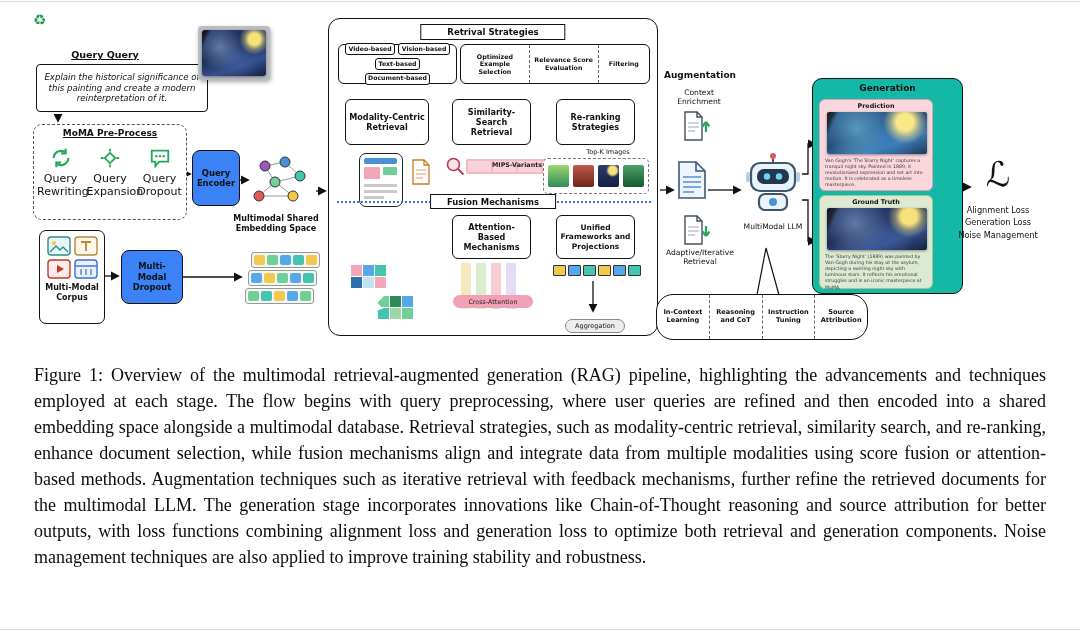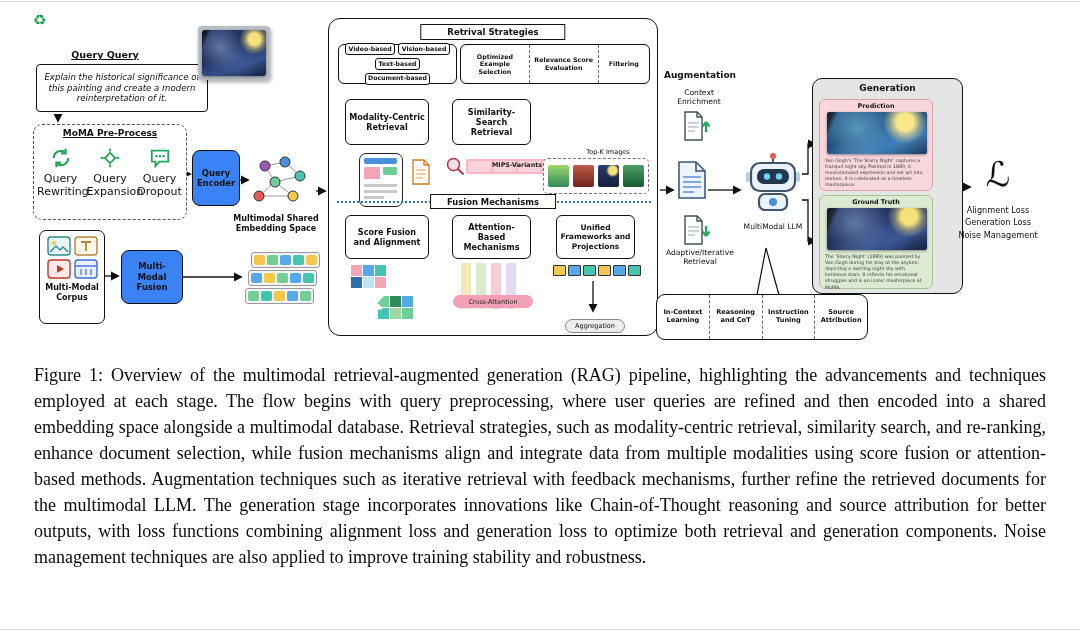--- a/index.html
+++ b/index.html
@@ -86,30 +86,30 @@
 .cross{left:124px;top:276px;width:80px;height:13px;background:#f2a0b5;border-radius:7px;display:flex;align-items:center;justify-content:center;font-size:6.4px;color:#222;position:absolute}
 .ucells{left:224px;top:246px;display:flex;gap:2px;position:absolute}
 .ucells span{width:13px;height:11px;border:1px solid #333;border-radius:1px;display:block}
 .aggr{left:236px;top:300px;width:60px;height:14px;border:1px solid #888;background:#ededed;border-radius:7px;display:flex;align-items:center;justify-content:center;font-size:6.5px;position:absolute}
 
 .aug-title{left:660px;top:66px;width:80px;font-size:9px;font-weight:bold;text-align:center}
 .aug-ctx{left:666px;top:84px;width:66px;font-size:7.6px;text-align:center;line-height:1.25}
 .aug-adp{left:652px;top:244px;width:96px;font-size:7.6px;text-align:center;line-height:1.25}
 
 .llm-label{left:740px;top:218px;width:66px;font-size:7.6px;text-align:center;line-height:1.25}
-.gen{left:812px;top:74px;width:151px;height:216px;border:1.6px solid #111;border-radius:10px;background:#e5e5e5}
+.gen{left:812px;top:74px;width:151px;height:216px;border:1.6px solid #111;border-radius:10px;background:#14b8a6}
 .gen-title{position:absolute;left:0;top:4px;width:100%;text-align:center;font-size:9px;font-weight:bold}
 .card{position:absolute;left:6px;width:114px;border-radius:6px}
 .card-pred{top:20px;height:92px;background:#f9d7dc;border:1px solid #d9a3ab}
 .card-gt{top:116px;height:94px;background:#dcead2;border:1px solid #a9c596}
 .card-label{position:absolute;left:0;top:2px;width:100%;text-align:center;font-size:6.4px;font-weight:600}
 .card-paint{position:absolute;left:7px;top:12px;width:100px;height:42px;border-radius:2px}
 .card-text{position:absolute;left:5px;right:5px;top:58px;font-size:4.7px;line-height:1.3;color:#3a3a3a;text-align:left}
 
-.btags{left:656px;top:290px;width:212px;height:46px;border:1.5px solid #111;border-radius:9px;display:flex;background:#fff}
+.btags{left:656px;top:290px;width:212px;height:46px;border:1.5px solid #111;border-radius:17px;display:flex;background:#fff}
 .btags .tagsect{font-size:6.6px}
 
 .loss-sym{left:976px;top:150px;width:44px;font-size:34px;text-align:center;font-family:"DejaVu Sans","DejaVu Serif",serif}
 .loss-items{left:942px;top:200px;width:112px;font-size:8.2px;line-height:1.5;text-align:center}
 
 .caption{position:absolute;left:34px;top:362px;width:1012px;
   font-family:"Liberation Serif","DejaVu Serif",serif;font-size:18px;line-height:26px;text-align:justify;color:#0b0b0b}
 </style>
 </head>
 <body>
@@ -195,21 +195,21 @@
         <path d="M10 6 l7 4 -7 4 z" fill="#c0392b"></path>
       </svg>
       <svg width="24" height="20" viewBox="0 0 24 20">
         <rect x="1" y="1" width="22" height="18" rx="3" fill="#eaf1fd" stroke="#3b6fd4" stroke-width="1.4"></rect>
         <line x1="1" y1="7" x2="23" y2="7" stroke="#3b6fd4" stroke-width="1.4"></line>
         <path d="M7 10 v6 M12 10 v6 M17 10 v6" stroke="#3b6fd4" stroke-width="1.2"></path>
       </svg>
     </div>
     <div class="corpus-label">Multi-Modal Corpus</div>
   </div>
-  <div class="abs bx mmenc">Multi-Modal Fusion</div>
+  <div class="abs bx mmenc">Multi-Modal Dropout</div>
 
   <svg class="abs emb-dots" width="70" height="58" viewBox="0 0 70 58">
     <g stroke="#999" stroke-width="1">
       <line x1="22" y1="14" x2="42" y2="10"></line>
         <line x1="42" y1="10" x2="57" y2="24"></line>
       <line x1="22" y1="14" x2="32" y2="30"></line>
         <line x1="32" y1="30" x2="57" y2="24"></line>
       <line x1="32" y1="30" x2="16" y2="44"></line>
         <line x1="32" y1="30" x2="50" y2="44"></line>
       <line x1="16" y1="44" x2="50" y2="44"></line>
@@ -256,20 +256,21 @@
       <span class="pill">Document-based</span>
     </div>
     <div class="inner tagsR">
       <div class="tagsect">Optimized Example Selection</div>
       <div class="tagsect">Relevance Score Evaluation</div>
       <div class="tagsect" style="flex:.72">Filtering</div>
     </div>
 
     <div class="sbox" style="left:16px;top:80px;width:84px;height:46px">Modality-Centric Retrieval</div>
     <div class="sbox" style="left:123px;top:80px;width:79px;height:46px">Similarity-Search Retrieval</div>
+    <div class="sbox" style="left:227px;top:80px;width:79px;height:46px">Re-ranking Strategies</div>
 
     <div class="inner phone">
       <div style="left:4px;top:4px;width:33px;height:6px;background:#4a90d9;border-radius:2px"></div>
       <div style="left:4px;top:13px;width:16px;height:12px;background:#f2a6b8;border-radius:1px"></div>
       <div style="left:23px;top:13px;width:14px;height:8px;background:#6fcf97;border-radius:1px"></div>
       <div style="left:4px;top:30px;width:33px;height:3px;background:#c9c9c9"></div>
       <div style="left:4px;top:36px;width:33px;height:3px;background:#c9c9c9"></div>
       <div style="left:4px;top:42px;width:20px;height:3px;background:#c9c9c9"></div>
     </div>
     <svg class="inner" style="left:82px;top:140px" width="20" height="26" viewBox="0 0 20 26">
@@ -294,21 +295,20 @@
     <div class="inner topk">
       <i class="t1"></i>
       <i class="t2"></i>
       <i class="t3"></i>
       <i class="t4"></i>
     </div>
 
     <div class="inner dotsep"></div>
     <div class="inner fus-title">Fusion Mechanisms</div>
 
-    <div class="sbox" style="left:16px;top:196px;width:84px;height:44px">Score Fusion and Alignment</div>
     <div class="sbox" style="left:123px;top:196px;width:79px;height:44px">Attention-Based Mechanisms</div>
     <div class="sbox" style="left:227px;top:196px;width:79px;height:44px;font-size:7.5px">Unified Frameworks and Projections</div>
 
     <div class="inner mosaic">
       <div class="mos" style="left:0;top:0">
         <span style="background:#f2a6b8"></span>
           <span style="background:#56a8e8"></span>
           <span style="background:#45c4b0"></span>
         <span style="background:#2e6fb0"></span>
           <span style="background:#bfe3f0"></span>

